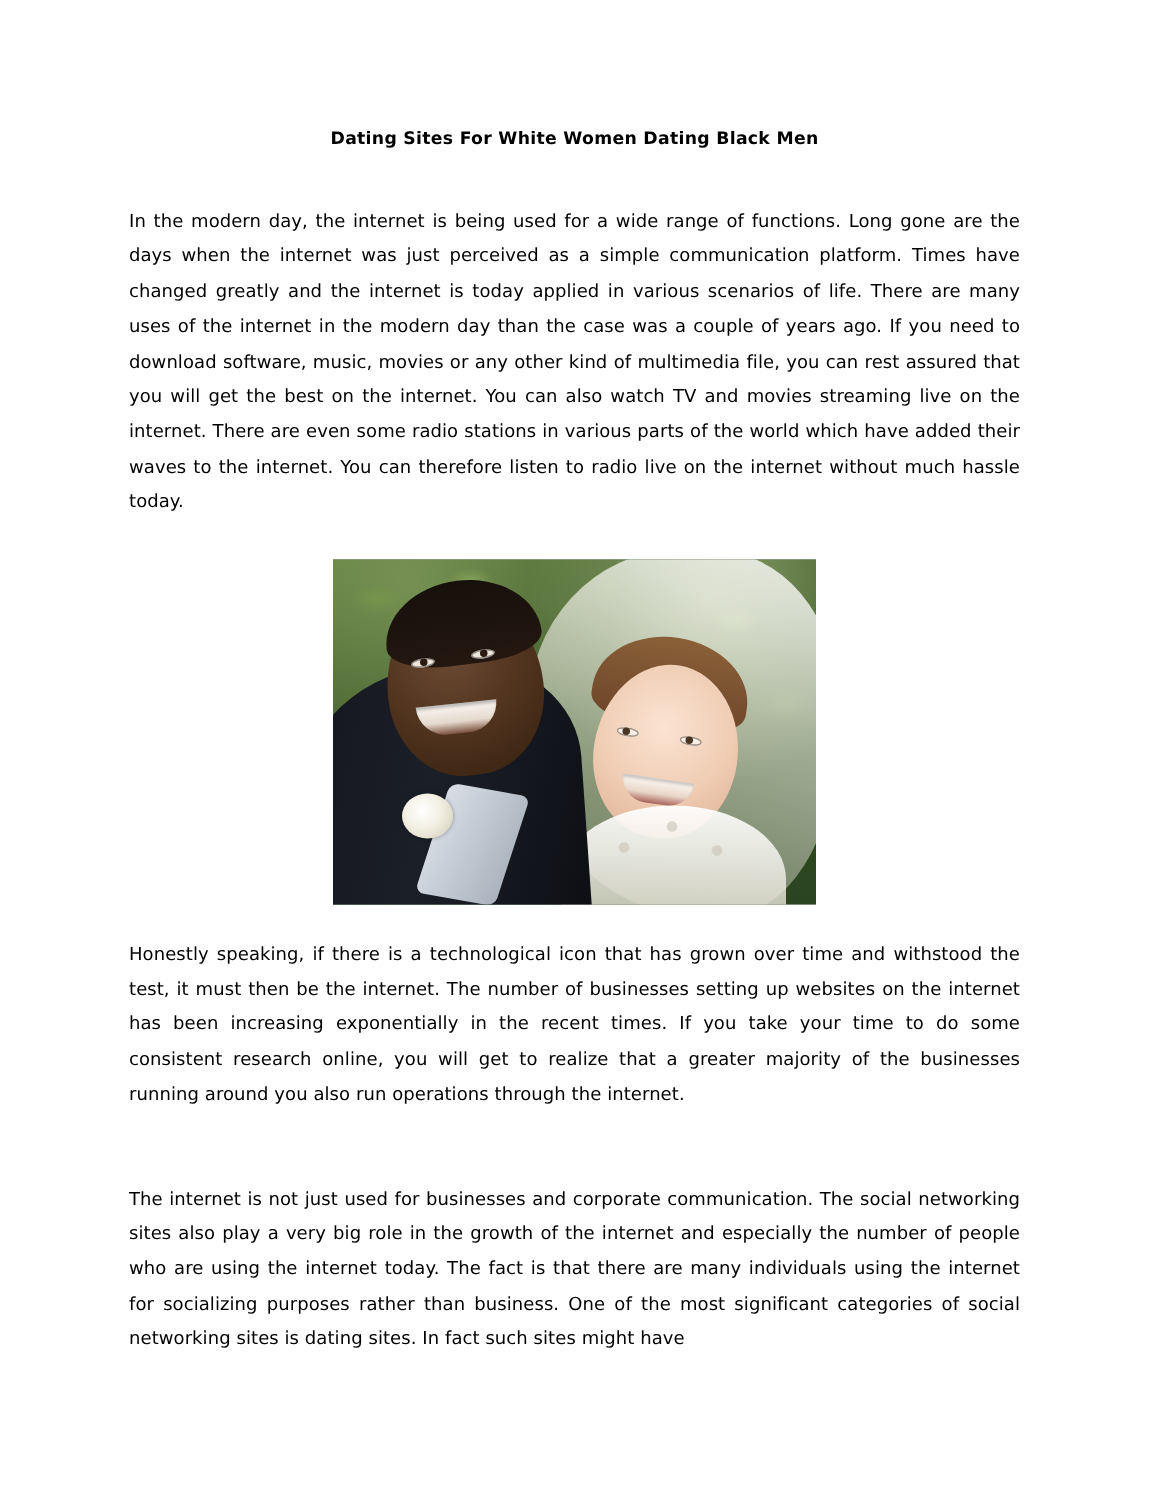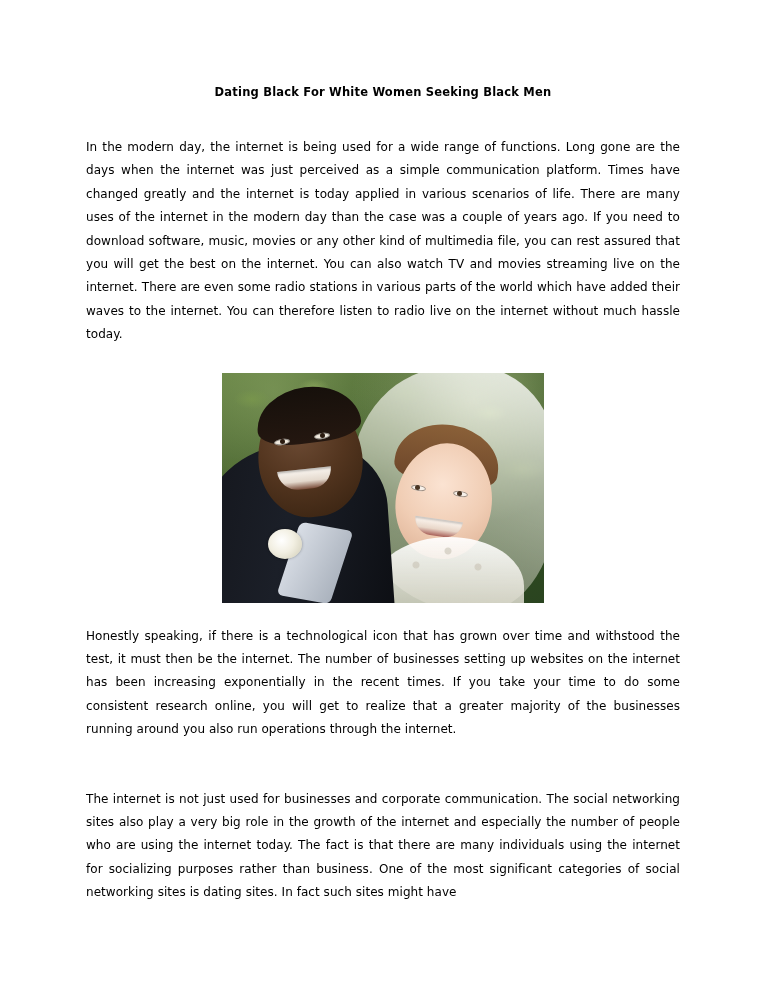--- a/index.html
+++ b/index.html
@@ -232,21 +232,21 @@
       radial-gradient(circle at 74px 14px, rgba(200,194,180,0.6) 0 3px, rgba(255,255,255,0) 4px),
       radial-gradient(circle at 104px 30px, rgba(200,194,180,0.6) 0 3px, rgba(255,255,255,0) 4px),
       linear-gradient(180deg, rgba(255,255,255,0.92), rgba(230,226,214,0.8));
   }
 </style>
 </head>
 <body>
 
 <div class="page">
 
-  <h1 class="doc-title">Dating Black For White Women Seeking Black Men</h1>
+  <h1 class="doc-title">Dating Sites For White Women Dating Black Men</h1>
 
   <p class="body-text">In the modern day, the internet is being used for a wide range of functions.  Long gone are the days when the internet was just perceived as a simple communication platform. Times have changed greatly and the internet is today applied in various scenarios of life.  There are many uses of the internet in the modern day than the case was a couple of years ago. If you need to download software, music, movies or any other kind of multimedia file, you can rest assured that you will get the best on the internet.  You can also watch TV and movies streaming live on the internet. There are even some radio stations in various parts of the world which have added their waves to the internet. You can therefore listen to radio live on the internet without much hassle today.</p>
 
   <div class="figure">
     <div class="photo">
       <div class="bg"></div>
       <div class="foliage"></div>
       <div class="veil"></div>
       <div class="veil-folds"></div>
       <div class="bride-hair"></div>

